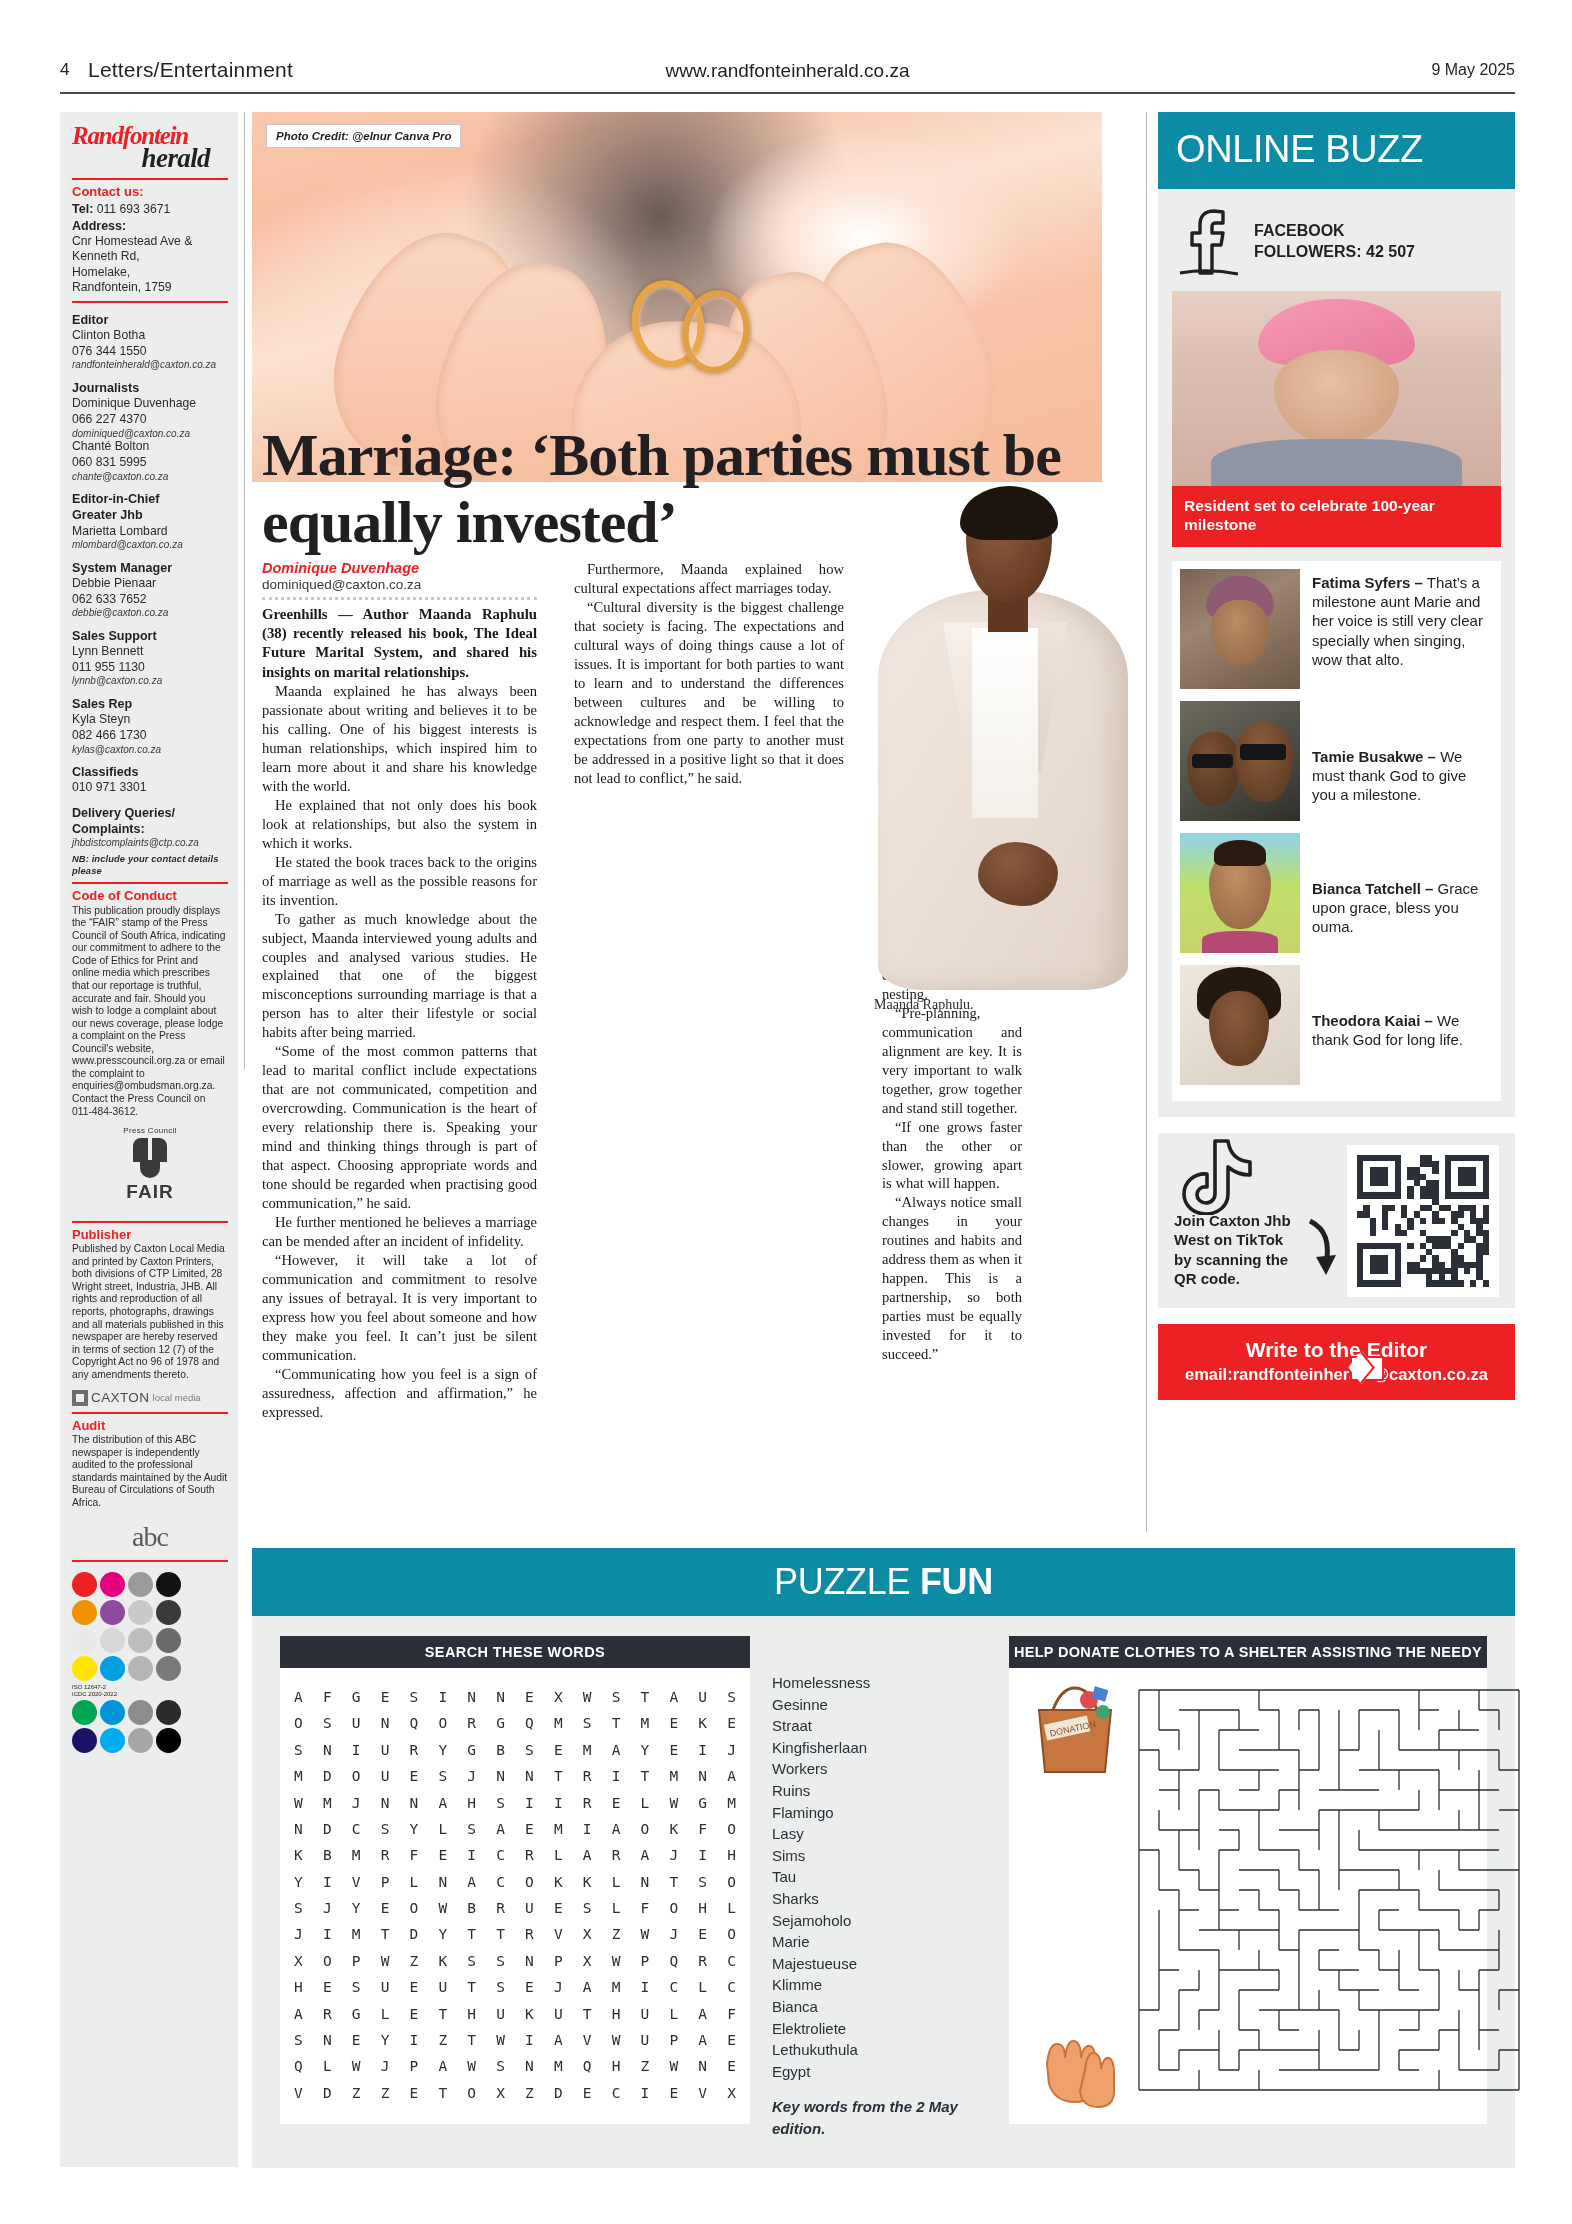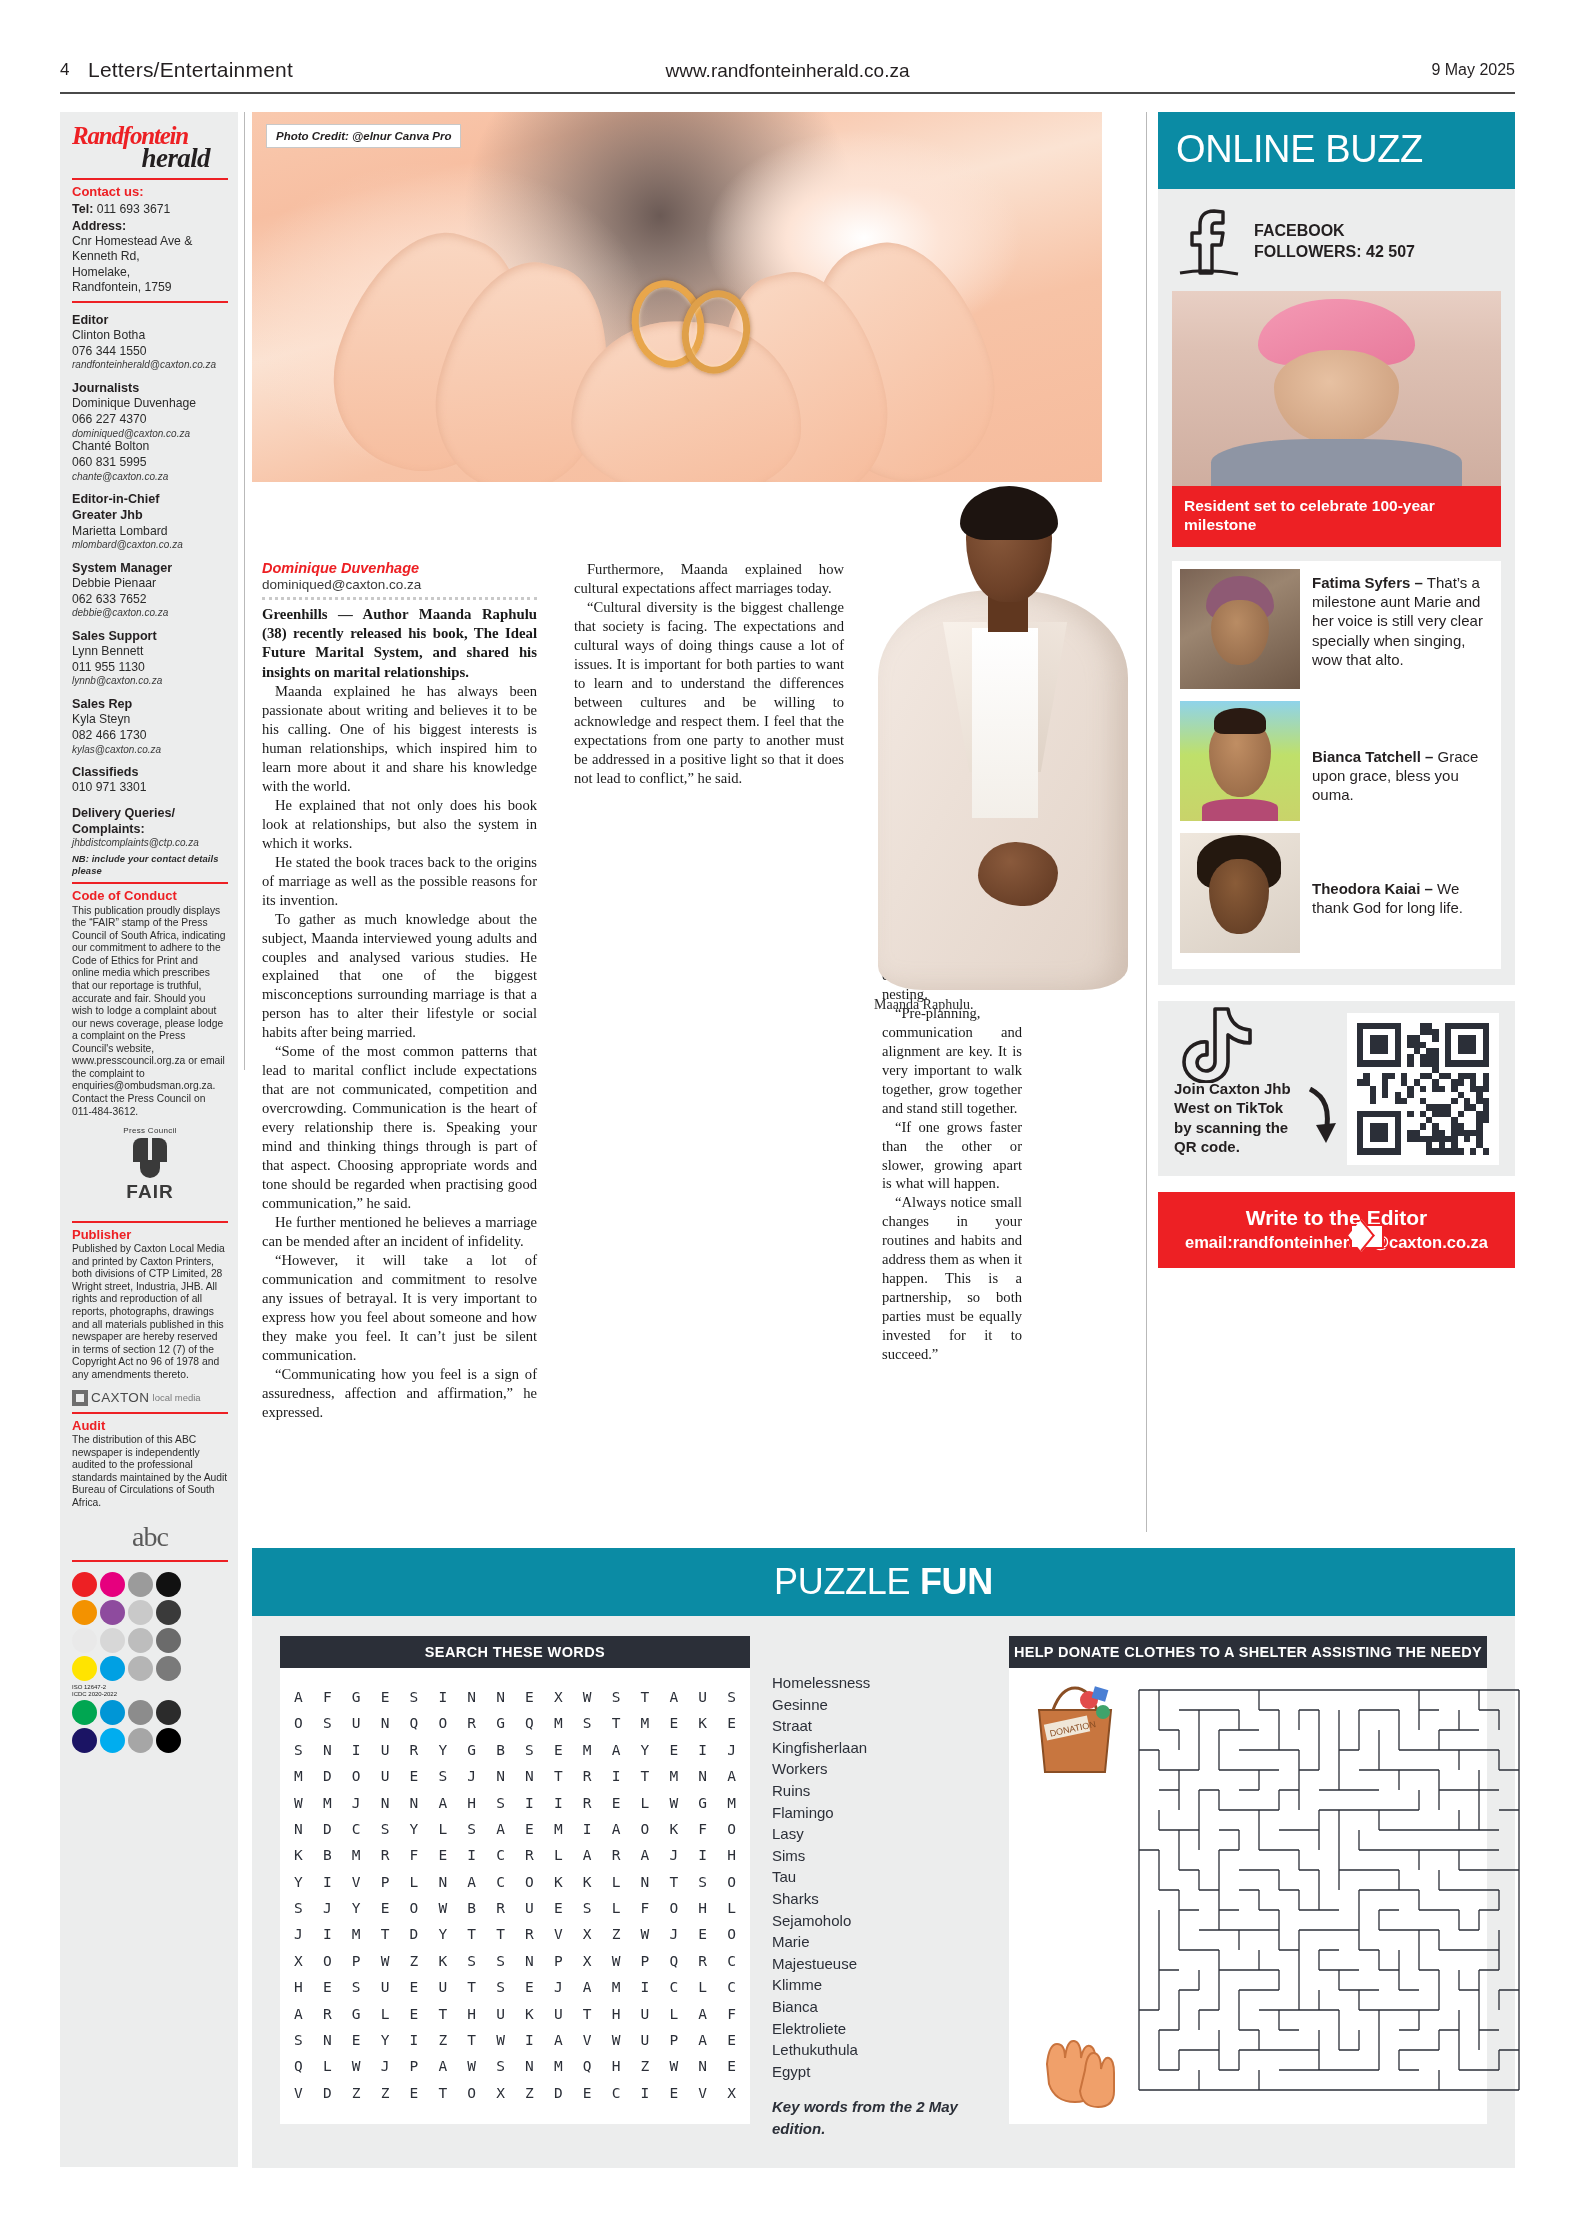--- a/index.html
+++ b/index.html
@@ -500,20 +500,21 @@
     <div class="fing" style="left:90px; top:120px; width:180px; height:240px; transform:rotate(18deg);"></div>
     <div class="fing" style="left:190px; top:150px; width:165px; height:230px; transform:rotate(14deg);"></div>
     <div class="fing" style="left:560px; top:130px; width:175px; height:240px; transform:rotate(-16deg);"></div>
     <div class="fing" style="left:470px; top:160px; width:160px; height:228px; transform:rotate(-12deg);"></div>
     <div class="fing" style="left:320px; top:210px; width:230px; height:175px; transform:rotate(3deg);"></div>
     <div class="ring r1"></div>
     <div class="ring r2"></div>
     <div class="photo-credit">Photo Credit: @elnur Canva Pro</div>
   </div>
 
+  <div class="headline">Marriage: ‘Both parties must be equally invested’</div>
 
   <div class="byline-name">Dominique Duvenhage</div>
   <div class="byline-mail">dominiqued@caxton.co.za</div>
   <div class="byline-rule"></div>
 
   <div class="col" id="col1">
     <p class="intro">Greenhills — Author Maanda Raphulu (38) recently released his book, The Ideal Future Marital System, and shared his insights on marital relationships.</p>
     <p>Maanda explained he has always been passionate about writing and believes it to be his calling. One of his biggest interests is human relationships, which inspired him to learn more about it and share his knowledge with the world.</p>
     <p>He explained that not only does his book look at relationships, but also the system in which it works.</p>
     <p>He stated the book traces back to the origins of marriage as well as the possible reasons for its invention.</p>
@@ -581,20 +582,32 @@
         <span class="c-thumb" style="background:linear-gradient(150deg,#7a6354 0%,#9b8570 38%,#6d5746 100%);position:relative;overflow:hidden;">
           <span style="position:absolute;left:22%;top:6%;width:56%;height:36%;background:#8e5a74;border-radius:50% 50% 22% 22%/70% 70% 30% 30%;"></span>
           <span style="position:absolute;left:26%;top:26%;width:48%;height:54%;background:radial-gradient(ellipse at 44% 34%,#b98c64,#8c6344);border-radius:46%/42% 42% 58% 58%;"></span>
         </span>
         <span class="c-body">
           <b>Fatima Syfers –</b>
           <span>That’s a milestone aunt Marie and her voice is still very clear specially when singing, wow that alto.</span>
         </span>
       </div>
 
+      <div class="comment">
+        <span class="c-thumb" style="background:linear-gradient(150deg,#6e6a5f 0%,#4a4a42 60%,#2f2f2a 100%);position:relative;overflow:hidden;">
+          <span style="position:absolute;left:6%;top:26%;width:44%;height:62%;background:radial-gradient(ellipse at 40% 32%,#7b5233,#4b2f1a);border-radius:46%/42% 42% 58% 58%;"></span>
+          <span style="position:absolute;left:46%;top:18%;width:48%;height:66%;background:radial-gradient(ellipse at 44% 30%,#8a5c38,#553520);border-radius:46%/42% 42% 58% 58%;"></span>
+          <span style="position:absolute;left:10%;top:44%;width:34%;height:12%;background:#15151a;border-radius:4px;"></span>
+          <span style="position:absolute;left:50%;top:36%;width:38%;height:13%;background:#15151a;border-radius:4px;"></span>
+        </span>
+        <span class="c-body c-mid">
+          <b>Tamie Busakwe –</b>
+          <span>We must thank God to give you a milestone.</span>
+        </span>
+      </div>
 
       <div class="comment">
         <span class="c-thumb" style="background:linear-gradient(180deg,#8fd3ea 0%,#bfe06a 45%,#c9d36a 100%);position:relative;overflow:hidden;">
           <span style="position:absolute;left:24%;top:14%;width:52%;height:66%;background:radial-gradient(ellipse at 44% 32%,#c08e63,#8e6140);border-radius:46%/42% 42% 58% 58%;"></span>
           <span style="position:absolute;left:28%;top:6%;width:44%;height:22%;background:#2a1a12;border-radius:50% 50% 20% 20%;"></span>
           <span style="position:absolute;left:18%;bottom:0;width:64%;height:18%;background:#b44a73;border-radius:40% 40% 0 0;"></span>
         </span>
         <span class="c-body c-mid">
           <b>Bianca Tatchell –</b>
           <span>Grace upon grace, bless you ouma.</span>

